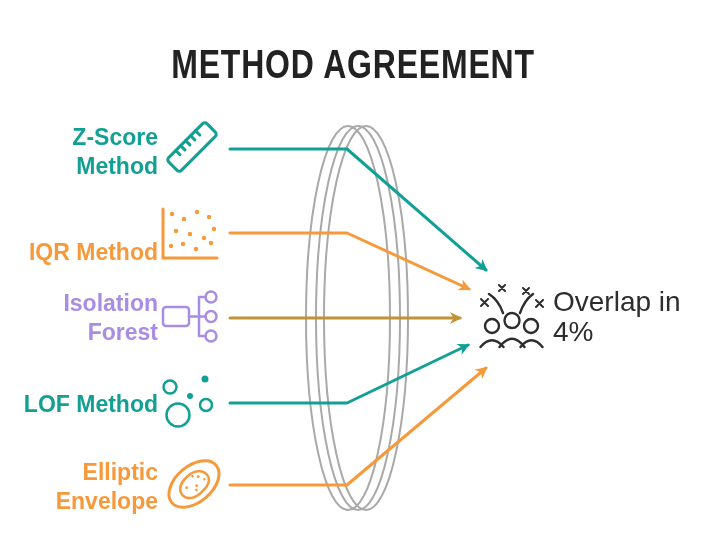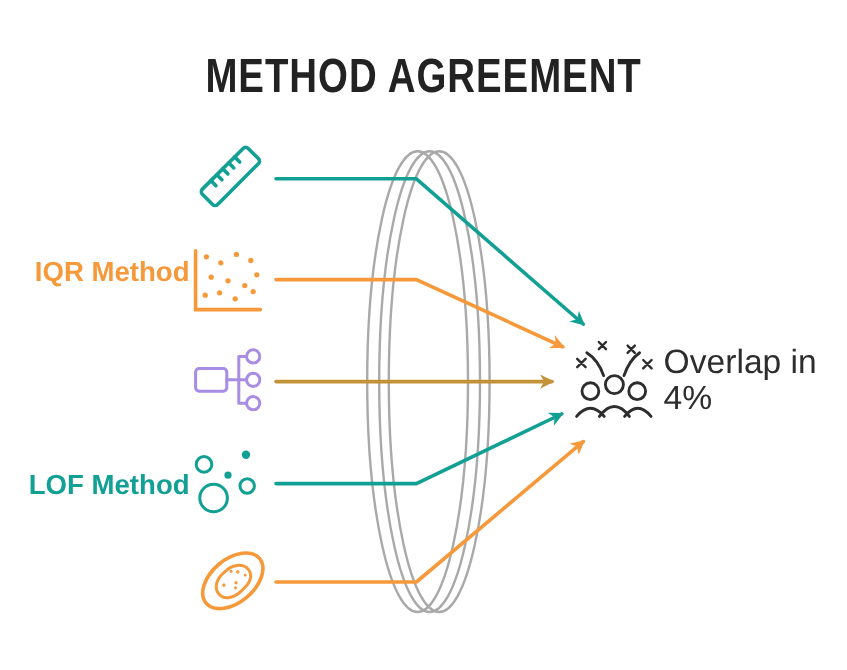--- a/index.html
+++ b/index.html
@@ -115,29 +115,41 @@
     <g fill="none" stroke-width="2.4" stroke-linecap="round" stroke="#2D2D2D">
       <circle cx="492" cy="326" r="7"></circle>
       <circle cx="512" cy="320.5" r="7.5"></circle>
       <circle cx="531" cy="326" r="7"></circle>
       <path d="M480.5,347 Q492,333.5 503.5,347 M499.5,347 Q512,330.5 524.5,347 M520.5,347 Q531.5,333.5 542.5,347"></path>
       <path d="M503,313 Q498.5,300 489,294 M520,313 Q524.5,300 533,294"></path>
       <path d="M481,299 L488,306 M488,299 L481,306 M499,285 L505,291 M505,285 L499,291 M523,288 L529,294 M529,288 L523,294 M536,300 L543,307 M543,300 L536,307" stroke-width="2"></path>
     </g>
   </svg>
 
+  <div class="label" style="top: 123px; color: rgb(18, 160, 149);">
+    <div>Z-Score</div>
+    <div>Method</div>
+  </div>
 
-  <div class="label" style="top: 212px; color: rgb(246, 153, 59);">
+  <div class="label" style="top: 238px; color: rgb(246, 153, 59);">
     <div>IQR Method</div>
   </div>
 
+  <div class="label" style="top: 289px; color: rgb(169, 140, 227);">
+    <div>Isolation</div>
+    <div>Forest</div>
+  </div>
 
   <div class="label" style="top: 390px; color: rgb(18, 160, 149); text-align: right;">
     <div>LOF Method</div>
   </div>
 
+  <div class="label" style="top: 458px; color: rgb(246, 153, 59);">
+    <div>Elliptic</div>
+    <div>Envelope</div>
+  </div>
 
   <div class="overlap-text" style="color: rgb(45, 45, 45);">
     <div>Overlap in</div>
     <div>4%</div>
   </div>
 
 </div>
 
 </body></html>

